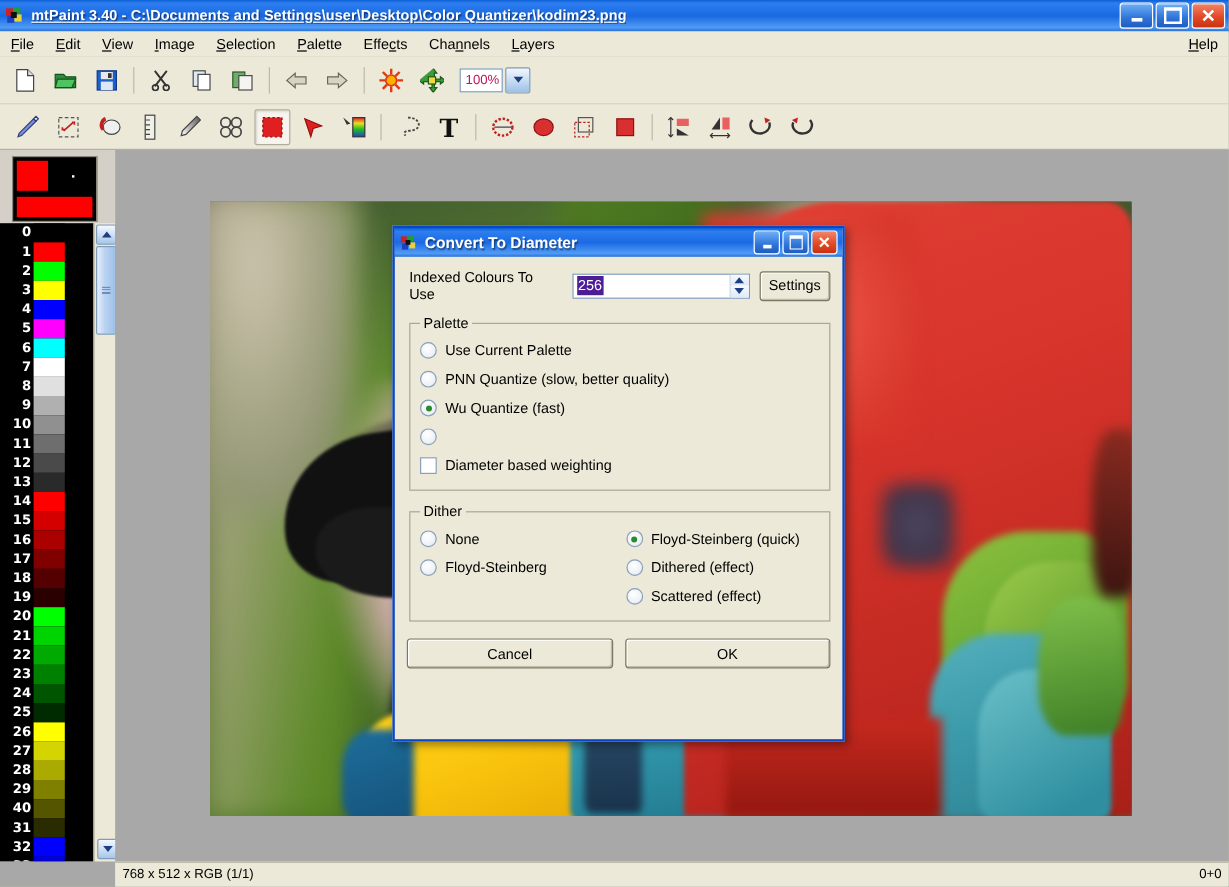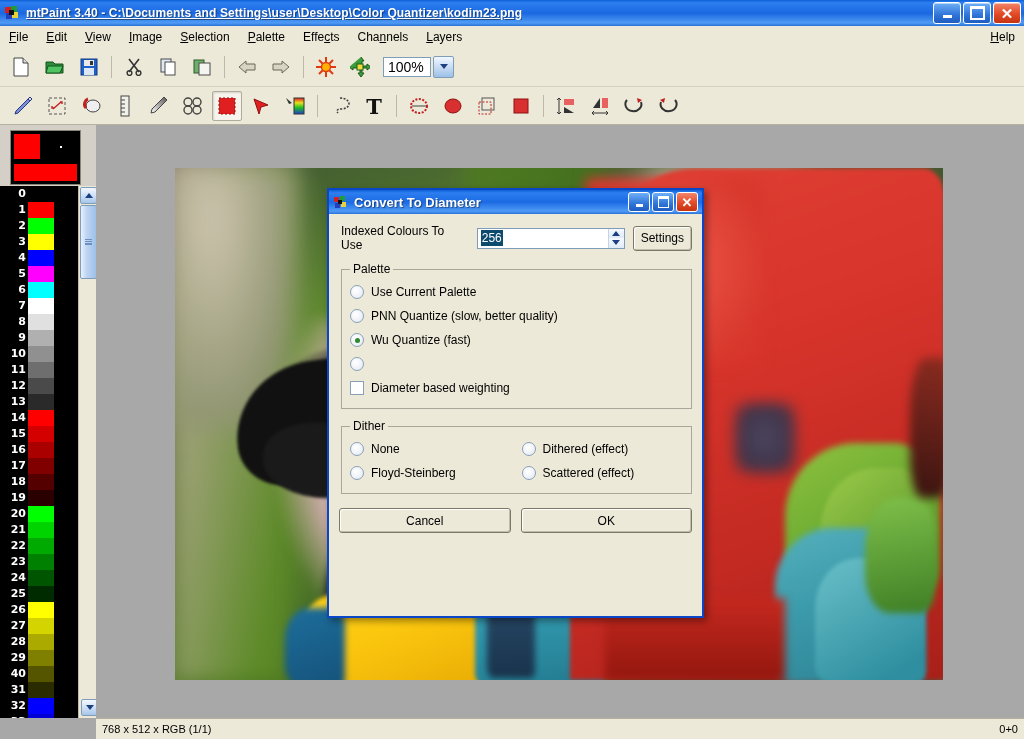--- a/index.html
+++ b/index.html
@@ -67,23 +67,23 @@
     width:28px;height:28px;margin:0 2px;position:relative;
     display:flex;align-items:center;justify-content:center;
     border:1px solid transparent;border-radius:2px;
   }
   .tbtn.pressed{
     border:1px solid #b0ac9c;background:#f6f4ec;
     box-shadow:inset 1px 1px 2px rgba(0,0,0,.14);
   }
   .sep{width:1px;height:22px;background:#bdb9a9;margin:0 5px;}
   .zoombox{
-    width:48px;height:20px;background:#fff;border:1px solid #7f9db9;
-    font-size:14px;display:flex;align-items:center;padding-left:4px;
-    box-sizing:border-box;margin-left:6px;color:#000000;
+    width:36px;height:20px;background:#fff;border:1px solid #7f9db9;
+    font-size:11px;display:flex;align-items:center;padding-left:4px;
+    box-sizing:border-box;margin-left:6px;color:#be185d;
   }
   .zoomdrop{
     width:19px;height:20px;margin-left:2px;border:1px solid #7f9db9;
     background:linear-gradient(to bottom,#f2f7ff,#c8dcf4 50%,#9cc0e8);
     display:flex;align-items:center;justify-content:center;border-radius:2px;
   }
   .caret-d{width:0;height:0;border-left:4px solid transparent;border-right:4px solid transparent;border-top:5px solid #1b3f80;}
 
   
   .swatch{
@@ -181,21 +181,21 @@
   .row1{display:flex;align-items:center;}
   .lbl{font-size:12px;color:#000;margin-right:8px;}
   .spin{
     display:flex;width:148px;height:21px;border:1px solid #7f9db9;
     background:#fff;box-sizing:border-box;align-items:stretch;
   }
   .spin-val{
     flex:1;display:flex;align-items:center;padding-left:3px;
     font-size:12px;
   }
-  .spin-val span{background:#0c4a6e;color:#fff;padding:1px 1px;}
+  .spin-val span{background:#4c1d95;color:#fff;padding:1px 1px;}
   .spin-btns{width:15px;display:flex;flex-direction:column;border-left:1px solid #c6d3e2;}
   .spin-b{
     flex:1;display:flex;align-items:center;justify-content:center;
     background:linear-gradient(to bottom,#f6f9ff,#dfeaf8);
   }
   .settings-btn{
     margin-left:8px;height:23px;padding:0 7px;
     display:flex;align-items:center;font-size:12px;
     background:#ece9d8;border:1px solid #7b7866;border-radius:3px;
     box-shadow:inset 1px 1px 0 #fff, inset -1px -1px 0 #c0bcaa;
@@ -783,20 +783,24 @@
               <span class="radio"></span>
               <span>None</span>
             </div>
             <div class="opt">
               <span class="radio"></span>
               <span>Floyd-Steinberg</span>
             </div>
           </div>
           <div class="dither-col right">
             <div class="opt">
+              <span class="radio on"></span>
+              <span>Floyd-Steinberg (quick)</span>
+            </div>
+            <div class="opt">
               <span class="radio"></span>
               <span>Dithered (effect)</span>
             </div>
             <div class="opt">
               <span class="radio"></span>
               <span>Scattered (effect)</span>
             </div>
           </div>
         </div>
       </fieldset>

